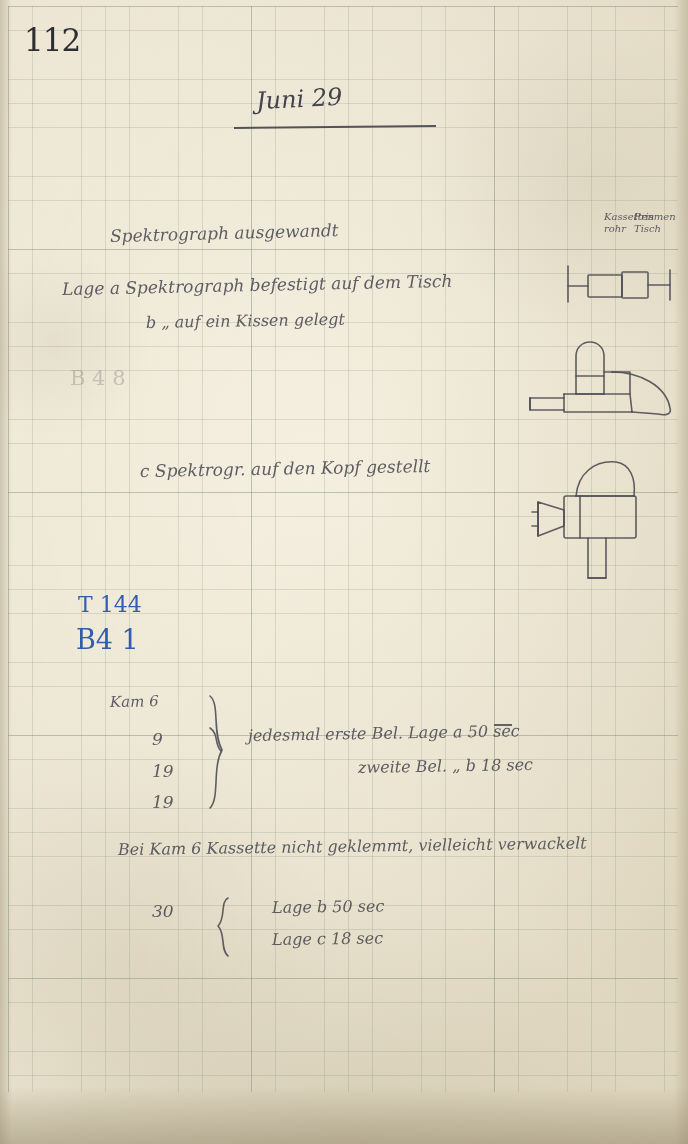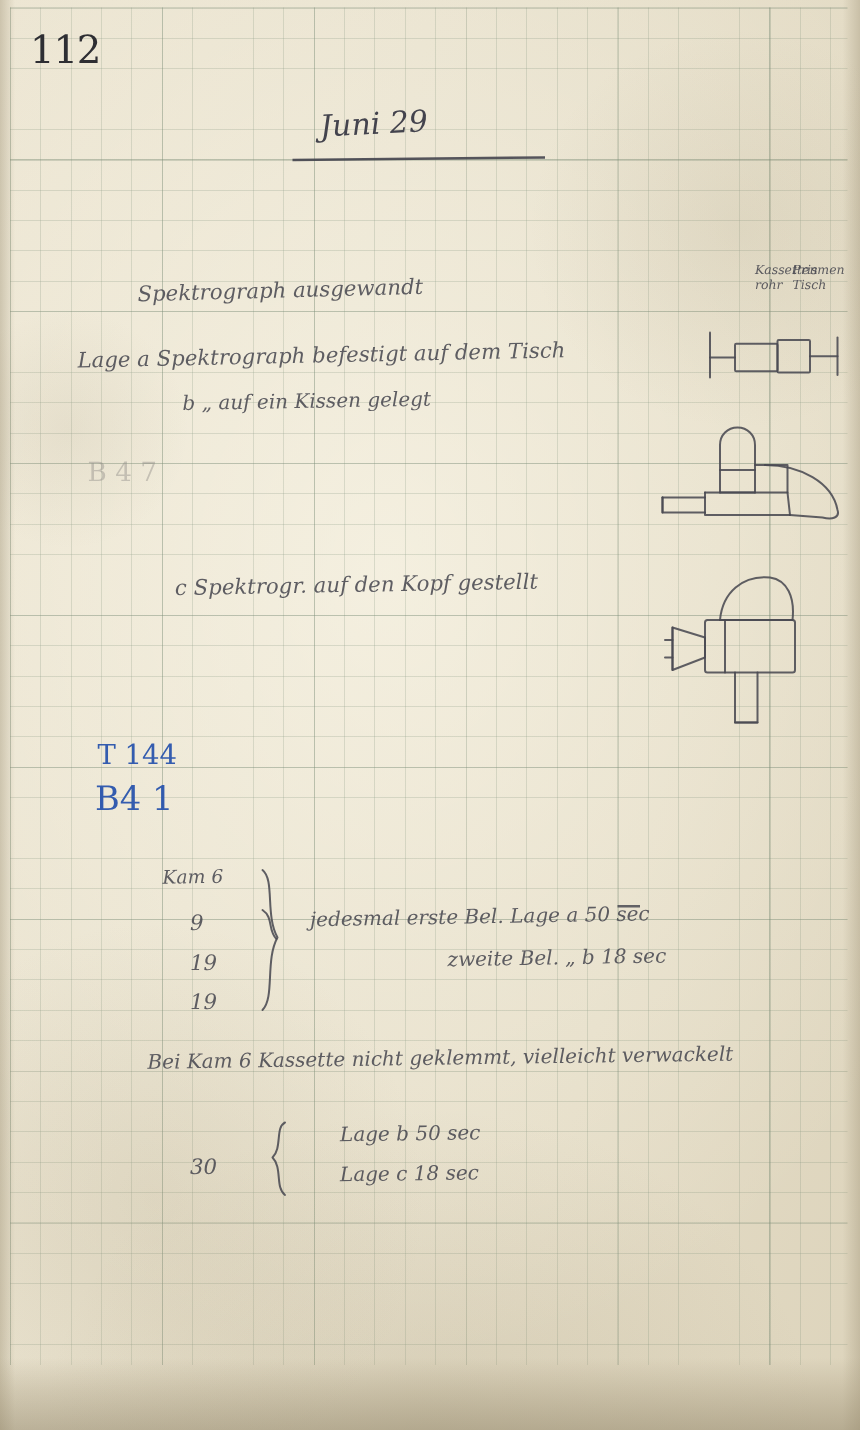--- a/index.html
+++ b/index.html
@@ -173,46 +173,46 @@
 
   <div class="title-hw">Juni 29</div>
   <div class="title-rule"></div>
 
   <div class="hw" style="left:110px; top:226px; font-size:17px; transform: rotate(-1.5deg);">Spektrograph ausgewandt</div>
 
   <div class="hw" style="left:62px; top:279px; font-size:17px; transform: rotate(-1.2deg);">Lage    a  Spektrograph  befestigt  auf  dem  Tisch</div>
 
   <div class="hw" style="left:146px; top:313px; font-size:16px; transform: rotate(-1deg);">b     „          auf ein Kissen  gelegt</div>
 
-  <div class="hw ghost" style="left:70px; top:366px; font-size:21px; font-style:normal;">B 4 7</div>
+  <div class="hw ghost" style="left:70px; top:366px; font-size:21px; font-style:normal;">B 4 8</div>
 
   <div class="hw" style="left:140px; top:461px; font-size:17px; transform: rotate(-1deg);">c  Spektrogr.  auf  den  Kopf  gestellt</div>
 
   <div class="hw blue blue-big" style="left:38px; top:592px; font-size:22px;">T 144</div>
 
   <div class="hw blue blue-big" style="left:36px; top:624px; font-size:27px;">B4 1</div>
 
-  <div class="hw" style="left:130px; top:693px; font-size:15px; transform: rotate(-1deg);">Kam  6</div>
+  <div class="hw" style="left:110px; top:693px; font-size:15px; transform: rotate(-1deg);">Kam  6</div>
   <div class="hw" style="left:152px; top:729px; font-size:17px;">9</div>
   <div class="hw" style="left:152px; top:761px; font-size:17px;">19</div>
   <div class="hw" style="left:152px; top:792px; font-size:17px;">19</div>
 
   <svg class="ink" style="left:206px; top:694px; width:30px; height:118px;" viewBox="0 0 30 118">
     <path d="M4 2 C14 10, 6 38, 16 56 C6 74, 14 104, 4 114" stroke-width="1.5"></path>
     <path d="M4 34 C13 40, 8 50, 15 57" stroke-width="1.3" opacity="0.55"></path>
   </svg>
 
   <div class="hw" style="left:248px; top:726px; font-size:16px; transform: rotate(-1deg);">jedesmal  erste Bel.  Lage  a   50 sec</div>
   <div class="underline-a" style="left:494px; top:724px; width:18px;"></div>
 
   <div class="hw" style="left:358px; top:758px; font-size:16px; transform: rotate(-1deg);">zweite Bel.   „   b  18 sec</div>
 
   <div class="hw" style="left:118px; top:840px; font-size:16px; transform: rotate(-0.8deg);">Bei Kam 6   Kassette nicht geklemmt,  vielleicht verwackelt</div>
 
-  <div class="hw" style="left:152px; top:924px; font-size:17px;">30</div>
+  <div class="hw" style="left:152px; top:901px; font-size:17px;">30</div>
 
   <svg class="ink" style="left:212px; top:896px; width:26px; height:62px;" viewBox="0 0 26 62">
     <path d="M16 2 C8 6, 14 22, 6 30 C14 38, 8 54, 16 60" stroke-width="1.5"></path>
   </svg>
 
   <div class="hw" style="left:272px; top:898px; font-size:16px; transform: rotate(-0.8deg);">Lage  b     50 sec</div>
   <div class="hw" style="left:272px; top:930px; font-size:16px; transform: rotate(-0.8deg);">Lage  c    18 sec</div>
 
   <div class="hw" style="left:604px; top:211px; font-size:10px; line-height:12px; white-space:pre;">Kassetten
 rohr</div>

